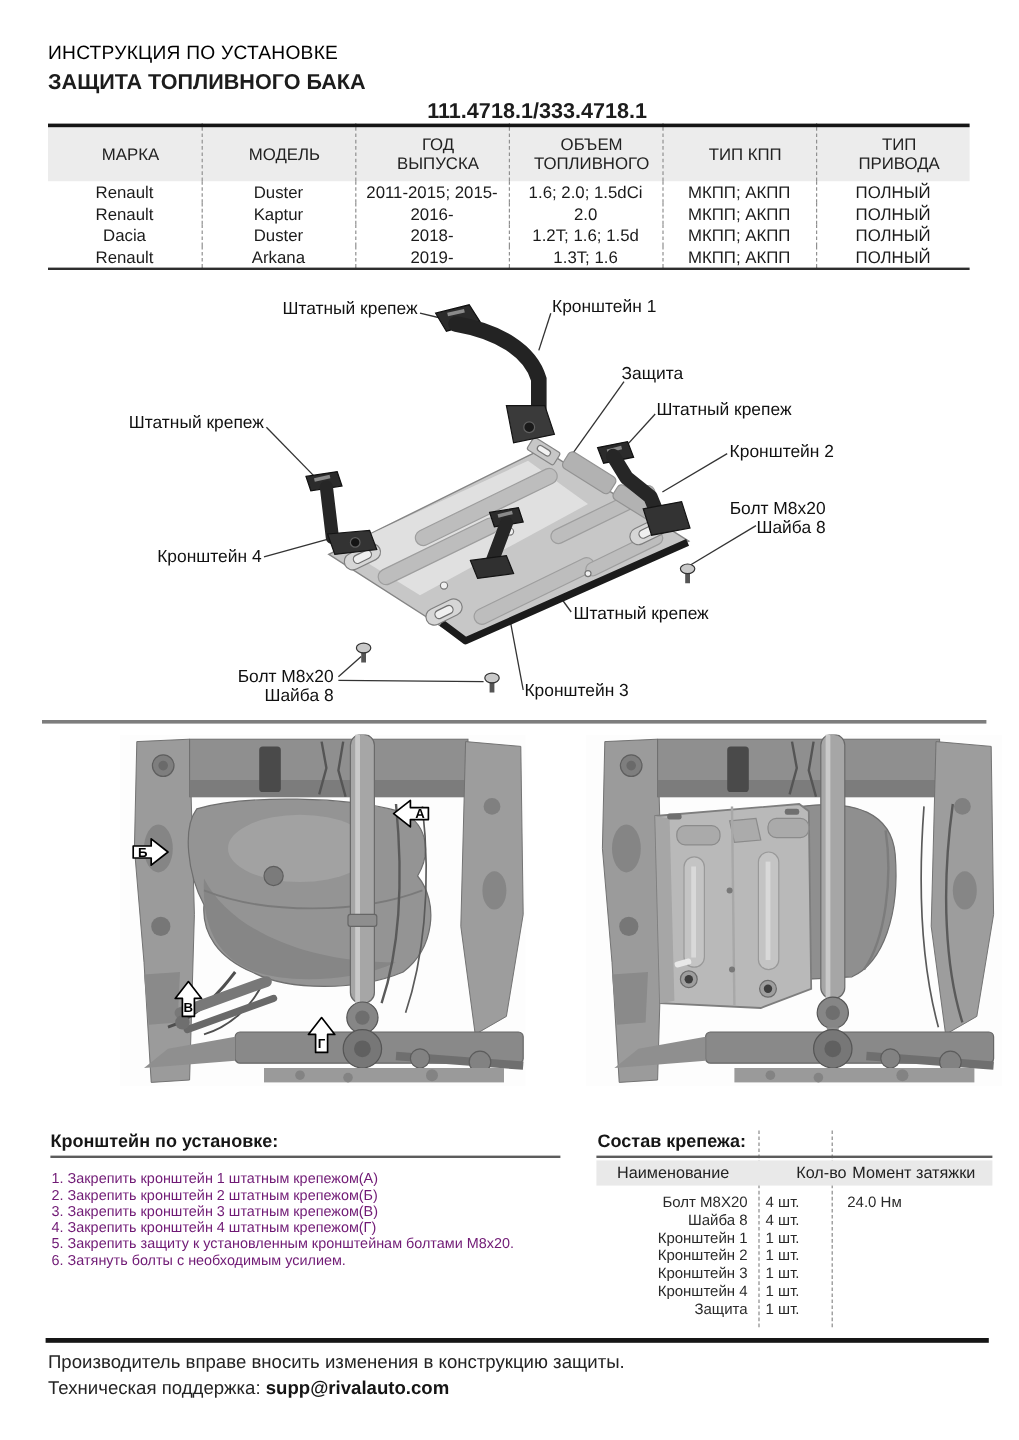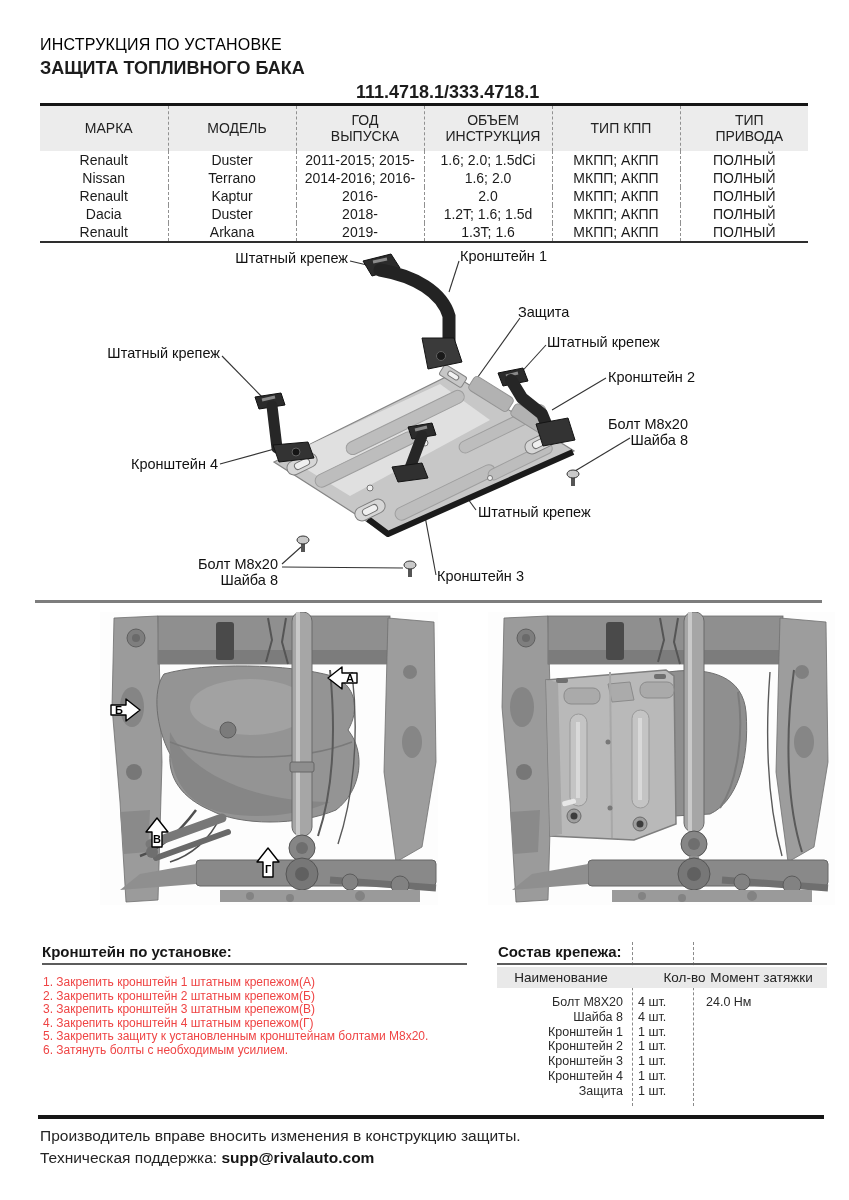--- a/index.html
+++ b/index.html
@@ -31,21 +31,21 @@
   
   .photo{position:absolute;top:612px;}
   .photo-left{left:100px;width:338px;height:293px;}
   .photo-right{left:488px;width:347px;height:293px;}
 
   
   .instr{position:absolute;left:40px;top:940px;width:440px;}
   .sec-head{font-size:15px;font-weight:bold;color:#161616;}
   .instr .sec-head{position:absolute;left:2px;top:3px;}
   .instr .rule{position:absolute;left:2px;top:23px;width:425px;height:2px;background:#5c5c5c;}
-  .instr-items{position:absolute;left:3px;top:36px;font-size:12px;line-height:13.6px;color:#ef4444;}
+  .instr-items{position:absolute;left:3px;top:36px;font-size:12px;line-height:13.6px;color:#701a75;}
 
   .parts{position:absolute;left:490px;top:940px;width:345px;height:170px;}
   .parts .sec-head{position:absolute;left:8px;top:3px;}
   .parts .rule{position:absolute;left:7px;top:23px;width:330px;height:2px;background:#5c5c5c;}
   .parts .vdash{position:absolute;top:2px;height:164px;border-left:1px dashed #8a8a8a;}
   .parts .vd1{left:142px;} .parts .vd2{left:203px;}
   .parts .phead-bg{position:absolute;left:7px;top:27px;width:330px;height:21px;background:#e9e9e9;}
   .parts .pcol{position:absolute;top:30px;font-size:13.5px;color:#222;text-align:center;}
   .parts .pc0{left:7px;width:128px;} .parts .pc1{left:145px;width:55px;margin-left:22px;} .parts .pc2{left:206px;width:131px;}
   .parts .prow{position:absolute;height:14.8px;font-size:12.5px;line-height:14.8px;color:#2a2a2a;width:345px;left:0;}
@@ -78,46 +78,38 @@
         <th>
             <div>МОДЕЛЬ</div>
             <div></div>
           </th>
         <th>
             <div>ГОД</div>
             <div>ВЫПУСКА</div>
           </th>
         <th>
             <div>ОБЪЕМ</div>
-            <div>ИНСТРУКЦИЯ</div>
+            <div>ТОПЛИВНОГО</div>
           </th>
         <th>
             <div>ТИП КПП</div>
             <div></div>
           </th>
         <th>
             <div>ТИП</div>
             <div>ПРИВОДА</div>
           </th>
       </tr>
     </thead>
     <tbody>
       <tr>
         <td>Renault</td>
         <td>Duster</td>
         <td>2011-2015; 2015-</td>
         <td>1.6; 2.0; 1.5dCi</td>
-        <td>МКПП; АКПП</td>
-        <td>ПОЛНЫЙ</td>
-      </tr>
-      <tr>
-        <td>Nissan</td>
-        <td>Terrano</td>
-        <td>2014-2016; 2016-</td>
-        <td>1.6; 2.0</td>
         <td>МКПП; АКПП</td>
         <td>ПОЛНЫЙ</td>
       </tr>
       <tr>
         <td>Renault</td>
         <td>Kaptur</td>
         <td>2016-</td>
         <td>2.0</td>
         <td>МКПП; АКПП</td>
         <td>ПОЛНЫЙ</td>

